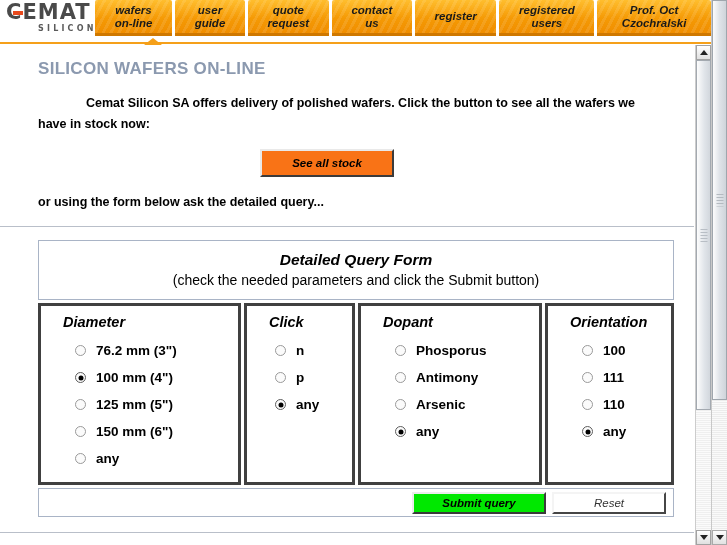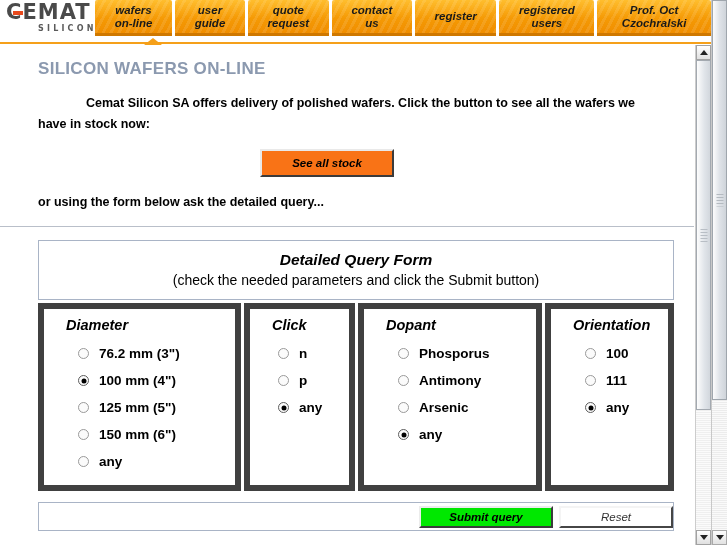--- a/index.html
+++ b/index.html
@@ -319,21 +319,21 @@
   #form-header .fh-sub {
     font-size: 14px;
     color: #000;
   }
 
   #form-columns {
     display: flex;
     gap: 3px;
   }
   .fcol {
-    border: 6px solid #404040;
+    border: 3px solid #404040;
     background: #fff;
     box-sizing: border-box;
     padding: 8px 0 10px 0;
     min-height: 164px;
   }
   .fcol.c-diameter   { flex: 0 0 203px; }
   .fcol.c-type       { flex: 0 0 111px; }
   .fcol.c-dopant     { flex: 0 0 184px; }
   .fcol.c-orientation{ flex: 1 1 auto; }
 
@@ -377,28 +377,29 @@
   }
   .radio.checked { border-color: #5d5d5d; }
   .opt-label {
     font-size: 13.5px;
     font-weight: bold;
     color: #000;
     white-space: nowrap;
   }
 
   #form-actions {
-    margin-top: 11px;
+    margin-top: 3px;
     border: 1px solid #a9b4c6;
     background: #fff;
     box-sizing: border-box;
     height: 29px;
     display: flex;
     align-items: center;
     justify-content: flex-end;
+    padding-right: 7px;
   }
   #submit-query {
     background: #00e800;
     border: 2px outset #bdbdbd;
     border-top-color: #ececec;
     border-left-color: #ececec;
     border-right-color: #8f8f8f;
     border-bottom-color: #8f8f8f;
     font-family: "Liberation Sans", sans-serif;
     font-size: 11.5px;
@@ -595,20 +596,24 @@
             <h3>Orientation</h3>
             <div class="opt">
               <span class="radio"></span>
               <span class="opt-label">100</span>
             </div>
             <div class="opt">
               <span class="radio"></span>
               <span class="opt-label">111</span>
             </div>
             <div class="opt">
+              <span class="radio"></span>
+              <span class="opt-label">110</span>
+            </div>
+            <div class="opt">
               <span class="radio checked"></span>
               <span class="opt-label">any</span>
             </div>
           </div>
 
         </div>
 
         <div id="form-actions">
           <div id="submit-query">Submit query</div>
           <div id="reset-btn">Reset</div>

